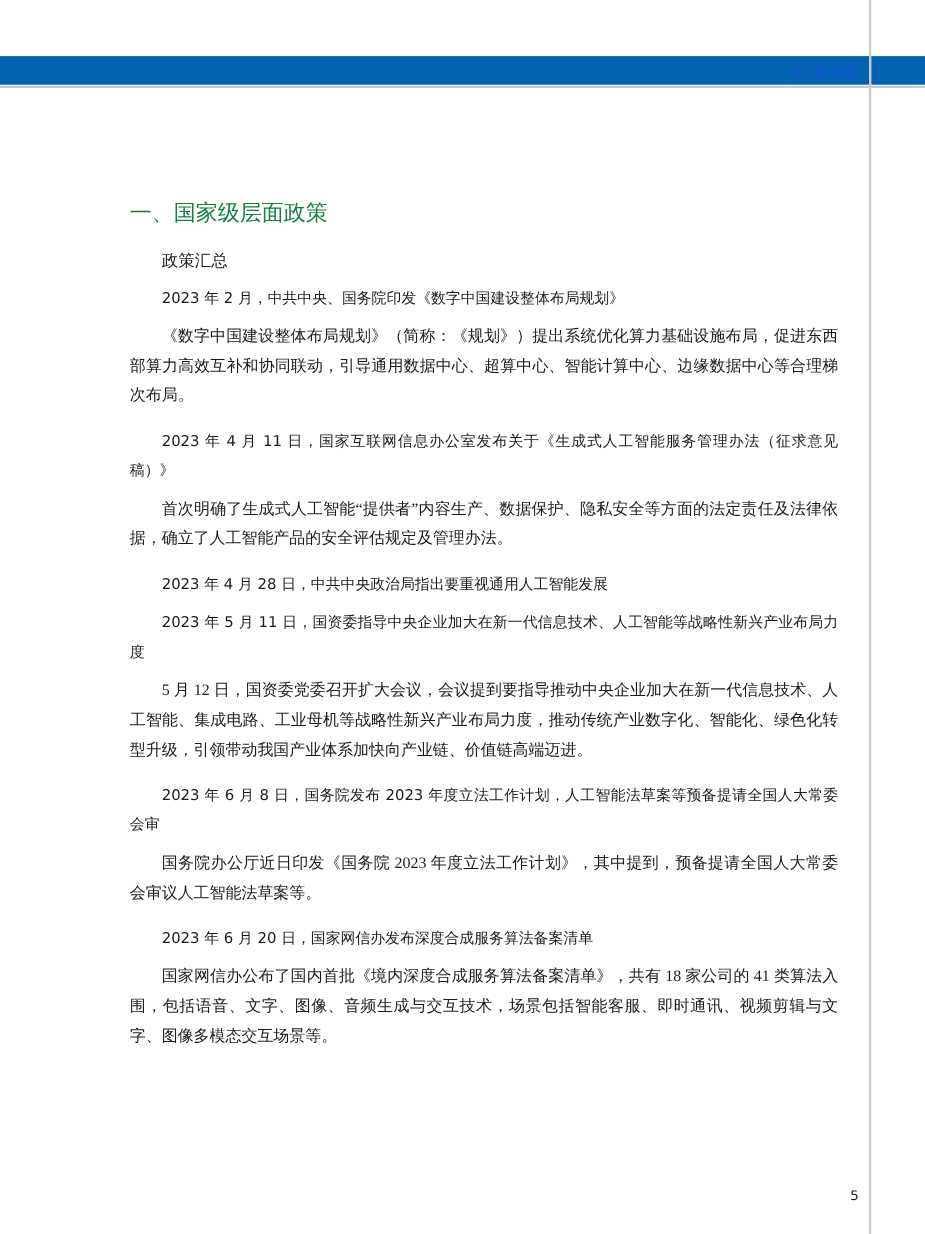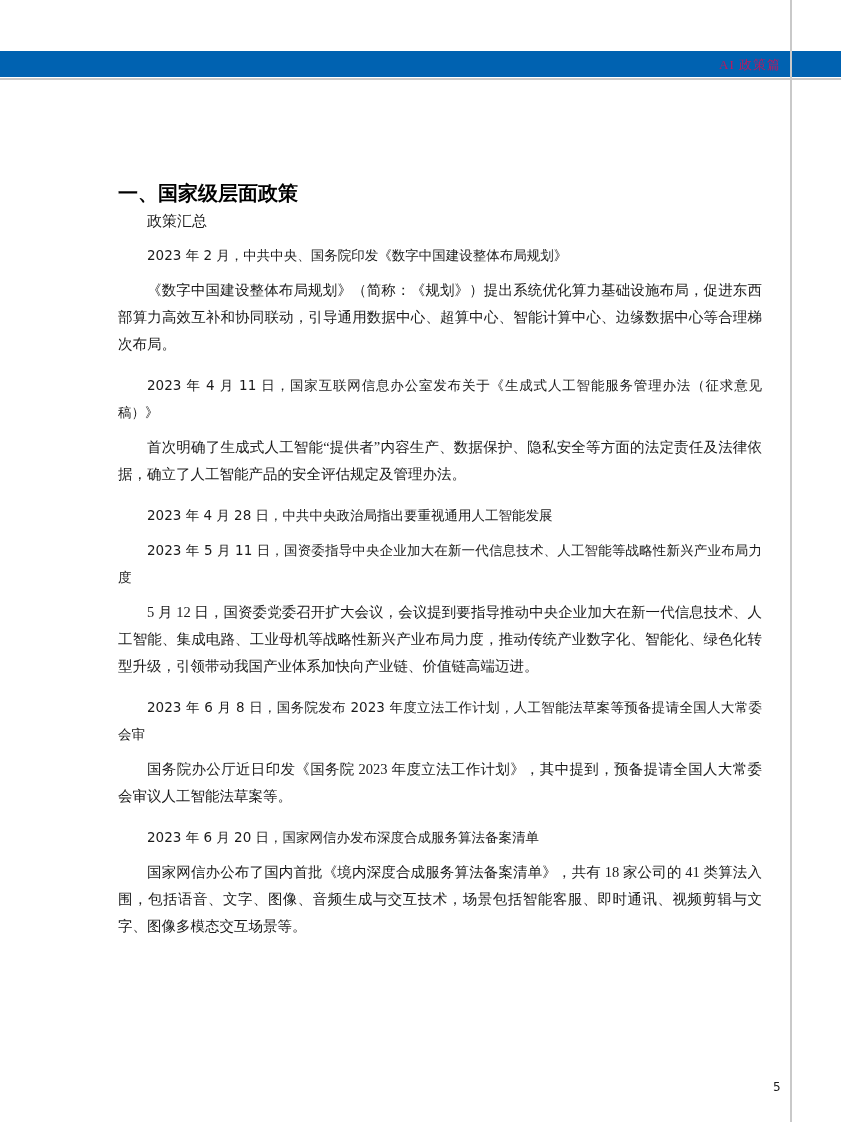--- a/index.html
+++ b/index.html
@@ -1,26 +1,26 @@
 <!DOCTYPE html>
 <html><head>
 <meta charset="utf-8">
 <style>
   html, body { margin:0; padding:0; }
   body { width:841px; height:1122px; position:relative; background:#ffffff; overflow:hidden;
          font-family: "Liberation Serif", "DejaVu Serif", serif; color:#1a1a1a; }
   .header-band { position:absolute; left:0; top:51px; width:791px; height:26px; background:#0062b1; }
   .header-band-right { position:absolute; left:792px; top:51px; width:49px; height:26px; background:#0062b1; }
-  .header-title { position:absolute; right:60px; top:56px; color:#be185d; font-size:13px; letter-spacing:1px;
+  .header-title { position:absolute; right:60px; top:56px; color:#1d4ed8; font-size:13px; letter-spacing:1px;
                   font-family: "Liberation Serif", "DejaVu Serif", serif; }
   .header-rule { position:absolute; left:0; top:78px; width:841px; height:2px; background:#c8c8c8; }
   .vline { position:absolute; left:790px; top:0; width:2px; height:1122px; background:#c9c9c9; }
   .content { position:absolute; left:118px; top:176px; width:644px; }
   p.body { margin:0 0 14px 0; font-size:14.5px; line-height:27px; text-indent:29px; text-align:justify; }
-  h1.section { margin:2px 0 0 0; font-size:20px; font-weight:bold; color:#000000;
+  h1.section { margin:2px 0 16px 0; font-size:20px; font-weight:normal; color:#15803d;
                font-family: "DejaVu Sans", sans-serif; line-height:30px; }
   h2.sub { margin:0 0 8px 29px; font-size:15px; font-weight:normal; font-family:"DejaVu Sans", sans-serif; line-height:26px; }
   h3.item { margin:0 0 8px 0; text-indent:29px; font-size:13.5px; font-weight:normal; line-height:27px;
             font-family:"DejaVu Sans", sans-serif; text-align:justify; }
   .page-number { position:absolute; left:773px; top:1080px; font-size:12px; color:#1a1a1a;
                  font-family:"DejaVu Sans", sans-serif; }
 </style>
 </head>
 <body>
 

